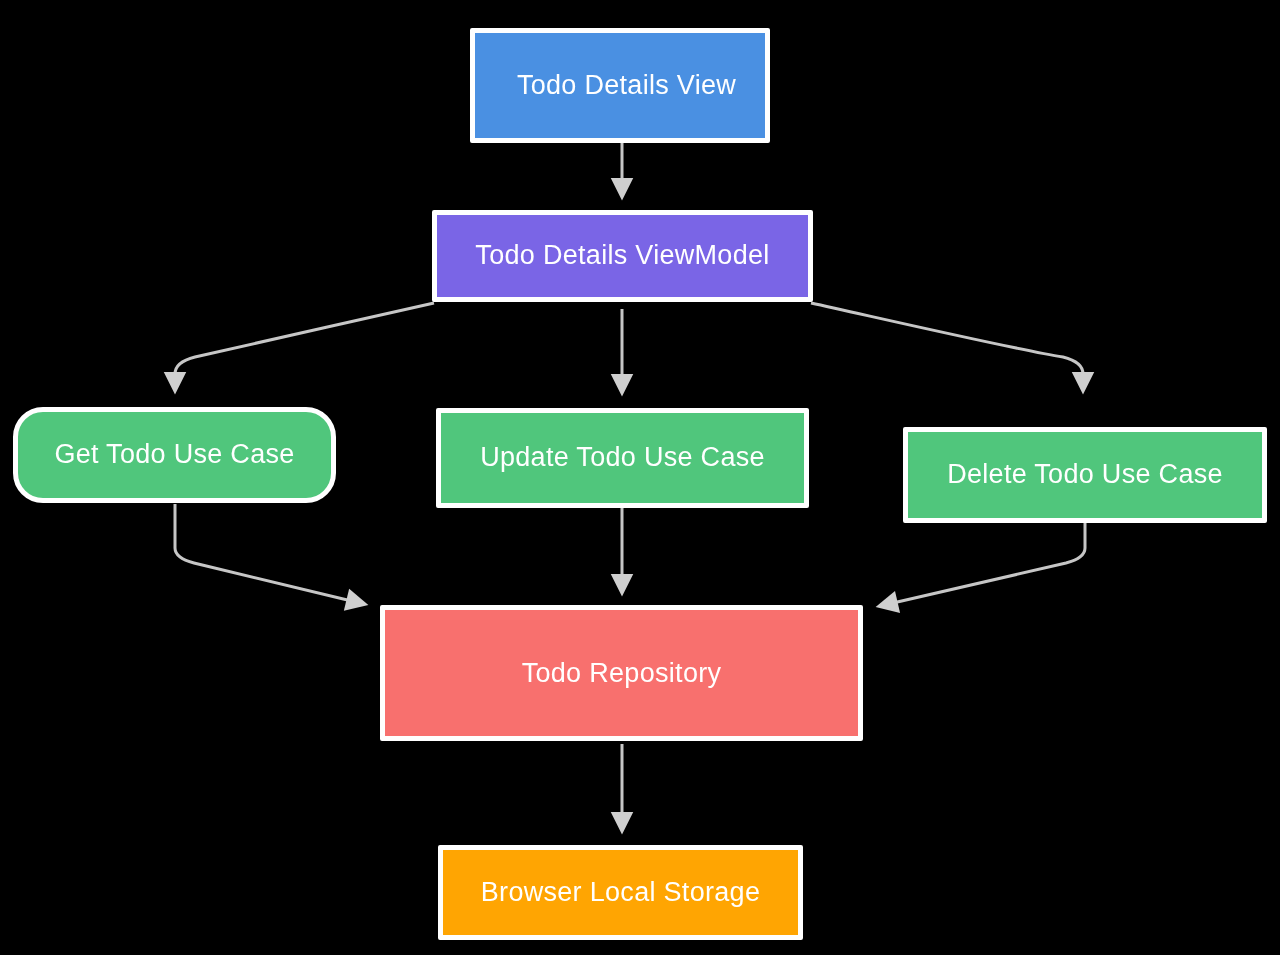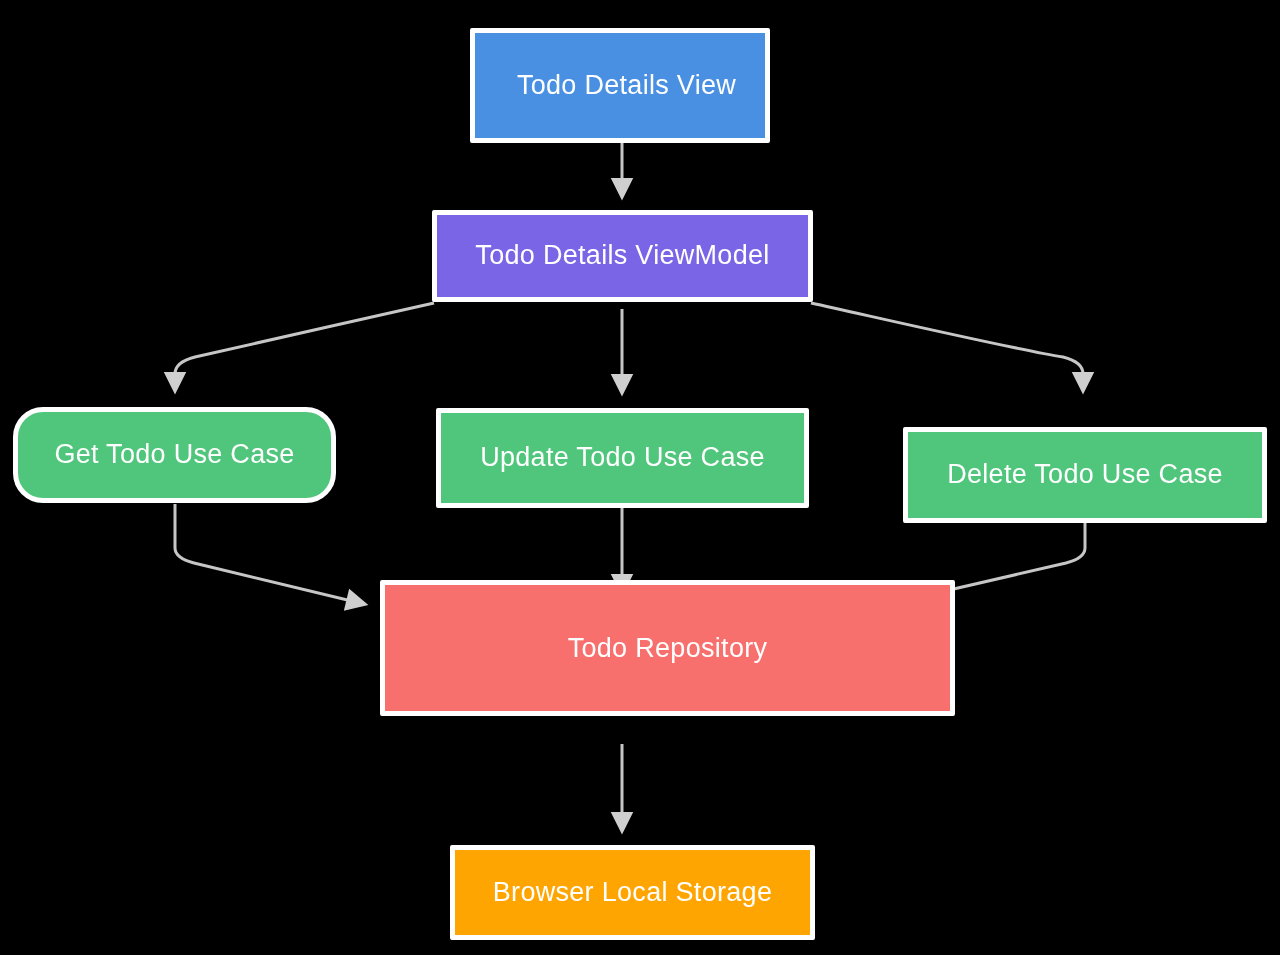--- a/index.html
+++ b/index.html
@@ -31,21 +31,21 @@
     line-height: 1.25;
     text-align: center;
     letter-spacing: 0.3px;
   }
   .node .line { display: block; }
   .n-view      { left: 470px; top: 28px;  width: 300px; height: 115px; padding-left: 13px; }
   .n-viewmodel { left: 432px; top: 210px; width: 381px; height: 92px; }
   .n-get       { left: 13px;  top: 407px; width: 323px; height: 96px; }
   .n-update    { left: 436px; top: 408px; width: 373px; height: 100px; }
   .n-delete    { left: 903px; top: 407px; width: 364px; height: 96px; margin-top: 20px; }
-  .n-repo      { left: 380px; top: 580px; width: 575px; height: 136px; line-height: 44px; }
+  .n-repo      { left: 380px; top: 605px; width: 483px; height: 136px; line-height: 44px; }
   .n-storage   { left: 438px; top: 845px; width: 365px; height: 95px; }
 </style>
 </head>
 <body>
 
 <div class="stage">
 
   <svg class="edges" width="1280" height="955" viewBox="0 0 1280 955" xmlns="http://www.w3.org/2000/svg">
     <defs>
       <marker id="arrow" viewBox="0 0 12 12" refX="9" refY="6" markerWidth="9" markerHeight="9" orient="auto">
@@ -81,17 +81,17 @@
   </div>
 
   <div class="node n-delete" style="background-color: rgb(80, 198, 124);">
     <span class="line">Delete Todo Use Case</span>
   </div>
 
   <div class="node n-repo" style="background-color: rgb(248, 112, 110);">
     <span class="line">Todo Repository</span>
   </div>
 
-  <div class="node n-storage" style="background-color: rgb(255, 165, 2); margin-left: 12px;">
+  <div class="node n-storage" style="background-color: rgb(255, 165, 2);">
     <span class="line">Browser Local Storage</span>
   </div>
 
 </div>
 
 </body></html>

